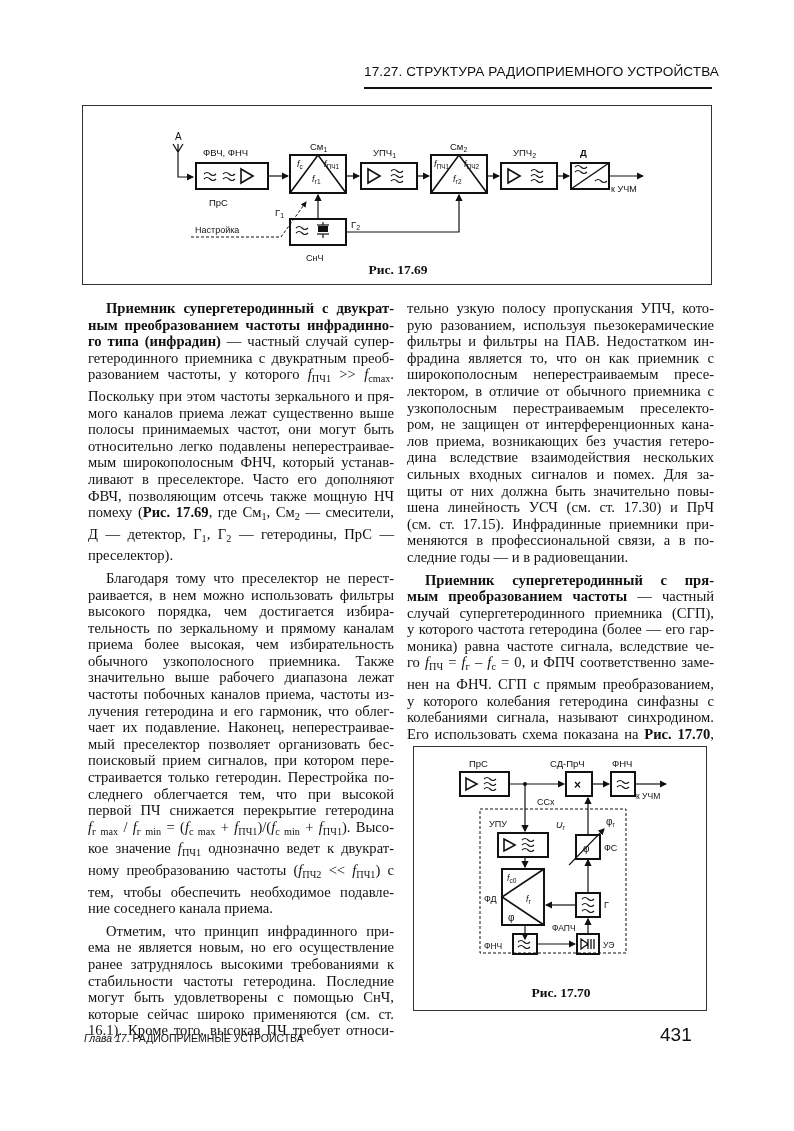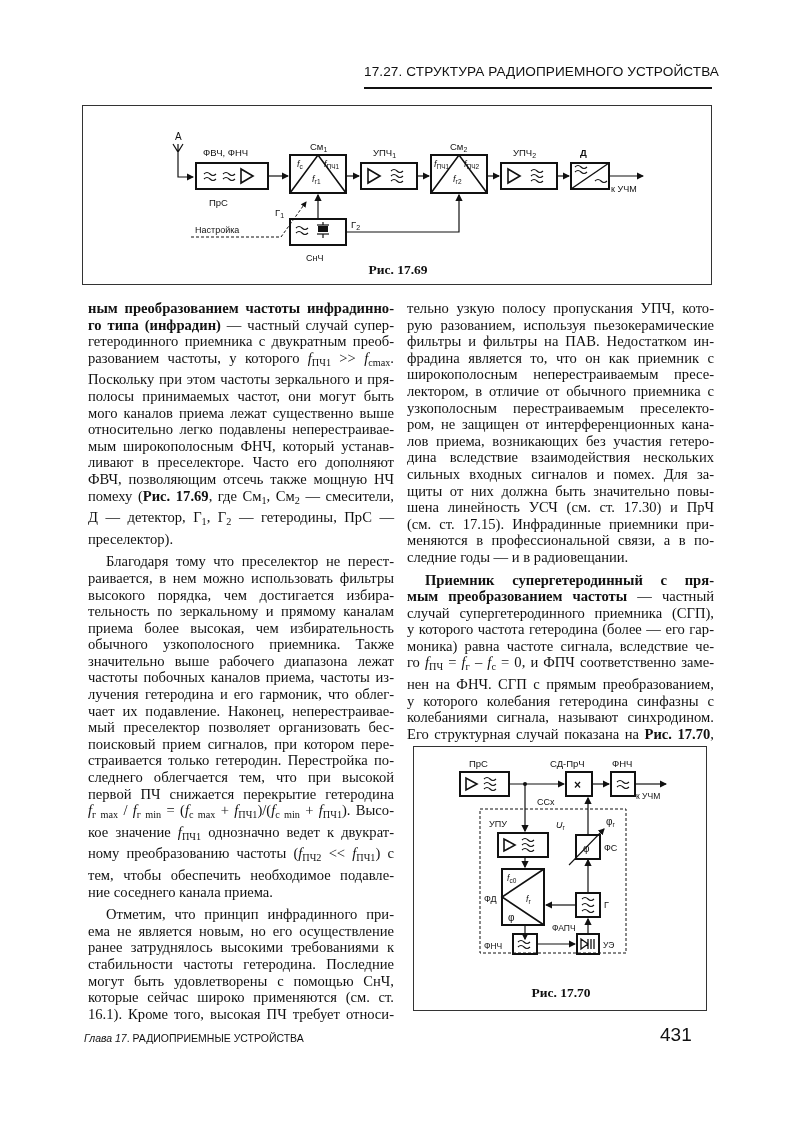--- a/index.html
+++ b/index.html
@@ -113,27 +113,28 @@
     <text x="192" y="110" font-size="9.5"><tspan>Г</tspan><tspan font-size="7" dy="2">1</tspan></text>
     <text x="268" y="122" font-size="9.5"><tspan>Г</tspan><tspan font-size="7" dy="2">2</tspan></text>
 
     <path d="M108,131 L198,131 L223,96" fill="none" stroke="#111" stroke-width="1" stroke-dasharray="3,2" marker-end="url(#ah)"></path>
     <text x="112" y="127" font-size="9">Настройка</text>
   </svg>
   <div class="fig-caption" style="left:0; width:630px; top:156px;">Рис. 17.69</div>
 </div>
 
 <div class="col col-left">
+  <span class="line" style="padding-left:18px;"><b class="bold">Приемник супергетеродинный с двукрат-</b></span>
   <span class="line"><b class="bold">ным преобразованием частоты инфрадинно-</b></span>
   <span class="line"><b class="bold">го типа (инфрадин)</b><span> — частный случай супер-</span></span>
   <span class="line">гетеродинного приемника с двукратным преоб-</span>
   <span class="line"><span>разованием частоты, у которого </span><span class="it">f</span><span class="sub">ПЧ1</span><span> &gt;&gt; </span><span class="it">f</span><span class="sub">cmax</span><span>.</span></span>
   <span class="line">Поскольку при этом частоты зеркального и пря-</span>
+  <span class="line">мого каналов приема лежат существенно выше</span>
   <span class="line">полосы принимаемых частот, они могут быть</span>
-  <span class="line">мого каналов приема лежат существенно выше</span>
   <span class="line">относительно легко подавлены неперестраивае-</span>
   <span class="line">мым широкополосным ФНЧ, который устанав-</span>
   <span class="line">ливают в преселекторе. Часто его дополняют</span>
   <span class="line">ФВЧ, позволяющим отсечь также мощную НЧ</span>
   <span class="line"><span>помеху (</span><b class="bold">Рис. 17.69</b><span>, где См</span><span class="sub">1</span><span>, См</span><span class="sub">2</span><span> — смесители,</span></span>
   <span class="line"><span>Д — детектор, Г</span><span class="sub">1</span><span>, Г</span><span class="sub">2</span><span> — гетеродины, ПрС —</span></span>
   <span class="line last">преселектор).</span>
   <div class="gap"></div>
   <span class="line" style="padding-left:18px;">Благодаря тому что преселектор не перест-</span>
   <span class="line">раивается, в нем можно использовать фильтры</span>
@@ -185,21 +186,21 @@
   <div class="gap"></div>
   <span class="line" style="padding-left:18px;"><b class="bold">Приемник супергетеродинный с пря-</b></span>
   <span class="line"><b class="bold">мым преобразованием частоты</b><span> — частный</span></span>
   <span class="line">случай супергетеродинного приемника (СГП),</span>
   <span class="line">у которого частота гетеродина (более — его гар-</span>
   <span class="line">моника) равна частоте сигнала, вследствие че-</span>
   <span class="line"><span>го </span><span class="it">f</span><span class="sub">ПЧ</span><span> = </span><span class="it">f</span><span class="sub">г</span><span> – </span><span class="it">f</span><span class="sub">с</span><span> = 0, и ФПЧ соответственно заме-</span></span>
   <span class="line">нен на ФНЧ. СГП с прямым преобразованием,</span>
   <span class="line">у которого колебания гетеродина синфазны с</span>
   <span class="line">колебаниями сигнала, называют синхродином.</span>
-  <span class="line"><span>Его структурная случай показана на </span><b class="bold">Рис. 17.70</b><span>,</span></span>
+  <span class="line"><span>Его использовать схема показана на </span><b class="bold">Рис. 17.70</b><span>,</span></span>
 </div>
 
 <div class="fig2-frame">
   <svg width="294" height="265" viewBox="0 0 294 265" style="position:absolute;left:0;top:0;">
     <defs>
       <marker id="ah2" markerWidth="6" markerHeight="6" refX="5" refY="3" orient="auto">
         <path d="M0,0 L6,3 L0,6 z" fill="#111"></path>
       </marker>
     </defs>
 

